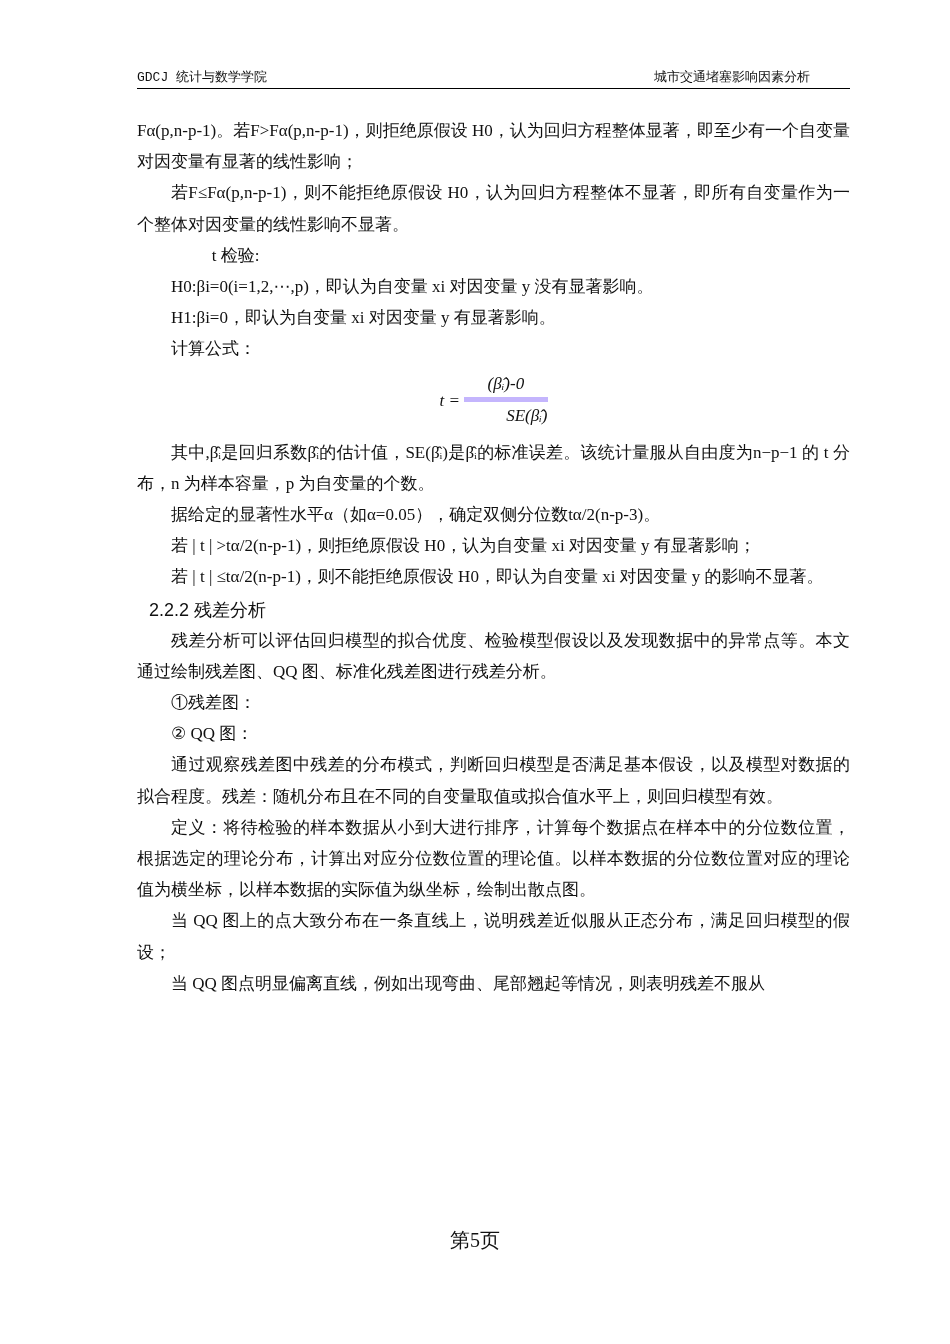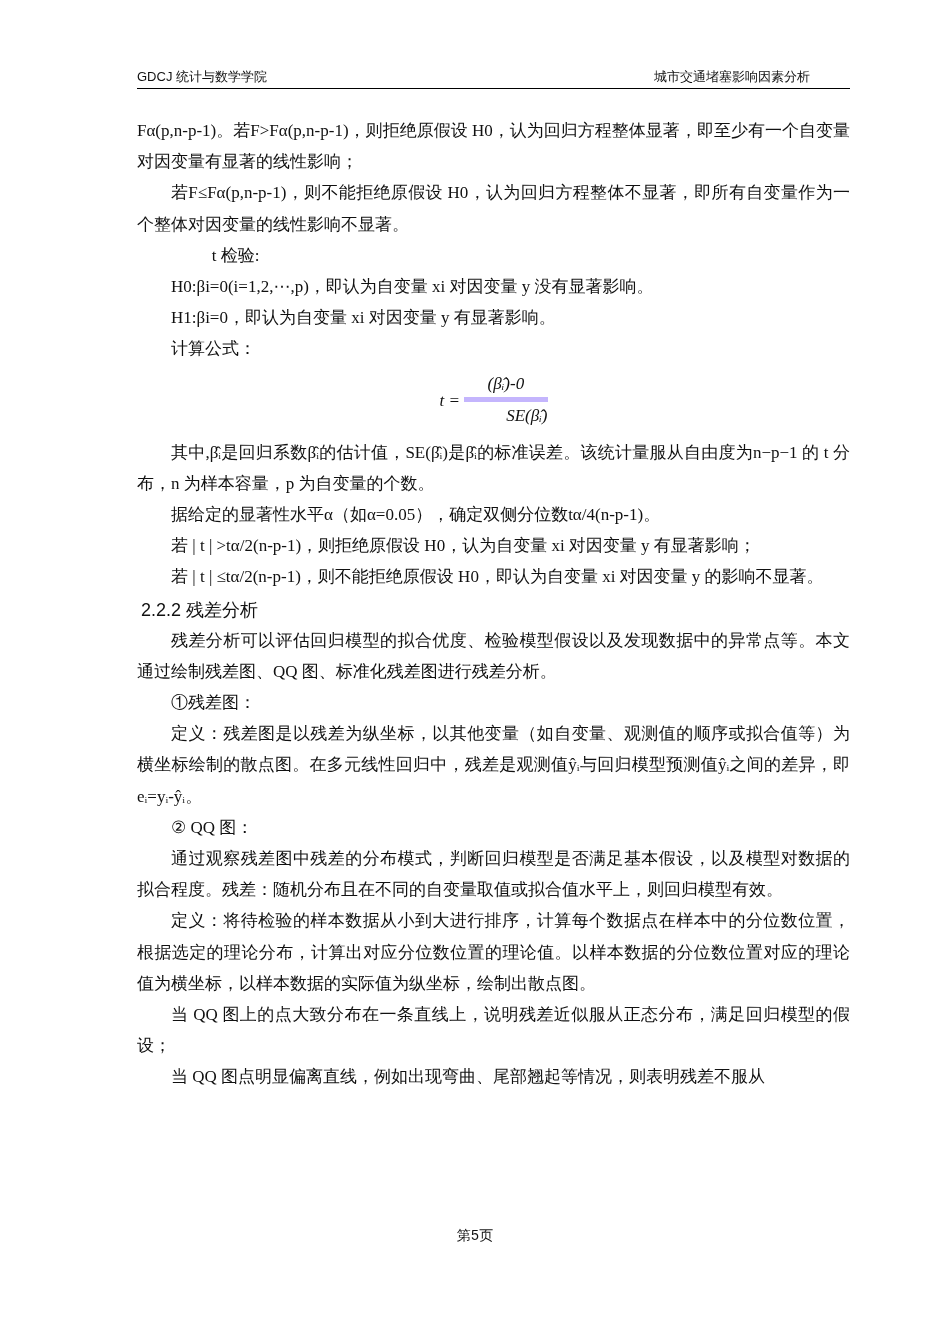--- a/index.html
+++ b/index.html
@@ -1,32 +1,32 @@
 <!DOCTYPE html>
 <html><head>
 <meta charset="utf-8">
 <style>
   html, body { margin:0; padding:0; background:#ffffff; }
   body { width:950px; height:1344px; position:relative; overflow:hidden;
          font-family:"Liberation Serif","DejaVu Serif",serif; color:#111; }
   .header { position:absolute; left:137px; top:68px; width:713px; height:20px;
-            border-bottom:1.5px solid #000; font-family:Liberation Sans, sans-serif; font-size:13px; }
+            border-bottom:1.5px solid #000; font-family:Liberation Mono, monospace; font-size:13px; }
   .header .left { position:absolute; left:0; top:0; }
   .header .right { position:absolute; right:40px; top:0;text-align:right; }
   .content { position:absolute; left:137px; top:115px; width:713px; font-size:17px; line-height:31.2px; }
   .p { margin:0; text-align:justify; }
   .ind { text-indent:2em; }
   .ind2 { text-indent:4.4em; }
   .formula { text-align:center; margin:6px 0 2px; height:64px; position:relative; }
   .frac { display:inline-block; vertical-align:middle; text-align:center; font-style:italic; }
   .frac .num { display:block; border-bottom:5px solid #c4b5fd; padding:0 4px; line-height:26px; }
   .frac .den { display:block; line-height:28px;margin-left:42px; }
-  .heading { font-family:"Liberation Sans","DejaVu Sans",sans-serif; font-size:18px; margin:2px 4px 0; line-height:30px; }
+  .heading { font-family:"Liberation Sans","DejaVu Sans",sans-serif; font-size:18px; margin:2px 12px 0; line-height:30px; }
   .footer { position:absolute; top:1227px; left:0; width:950px; text-align:center;
-            font-family:Liberation Mono, monospace; font-size:14px; }
+            font-family:Liberation Serif, serif; font-size:20px; }
 </style>
 </head>
 <body>
 
 <div class="header">
   <span class="left">GDCJ 统计与数学学院</span>
   <span class="right">城市交通堵塞影响因素分析</span>
 </div>
 
 <div class="content">
@@ -39,28 +39,27 @@
 
   <div class="formula">
     <span style="font-style:italic;vertical-align:middle;">t =</span>
     <span class="frac">
       <span class="num">(β̂ᵢ)-0</span>
       <span class="den">SE(β̂ᵢ)</span>
     </span>
   </div>
 
   <p class="p ind">其中,β̂ᵢ是回归系数β̂ᵢ的估计值，SE(β̂ᵢ)是β̂ᵢ的标准误差。该统计量服从自由度为n−p−1 的 t 分布，n 为样本容量，p 为自变量的个数。</p>
-  <p class="p ind">据给定的显著性水平α（如α=0.05），确定双侧分位数tα/4(n-p-1)。</p>
+  <p class="p ind">据给定的显著性水平α（如α=0.05），确定双侧分位数tα/2(n-p-3)。</p>
   <p class="p ind">若 | t | &gt;tα/2(n-p-1)，则拒绝原假设 H0，认为自变量 xi 对因变量 y 有显著影响；</p>
   <p class="p ind">若 | t | ≤tα/2(n-p-1)，则不能拒绝原假设 H0，即认为自变量 xi 对因变量 y 的影响不显著。</p>
 
   <div class="heading">2.2.2 残差分析</div>
   <p class="p ind">残差分析可以评估回归模型的拟合优度、检验模型假设以及发现数据中的异常点等。本文通过绘制残差图、QQ 图、标准化残差图进行残差分析。</p>
   <p class="p ind">①残差图：</p>
-  <p class="p ind">定义：残差图是以残差为纵坐标，以其他变量（如自变量、观测值的顺序或拟合值等）为横坐标绘制的散点图。在多元线性回归中，残差是观测值ŷᵢ与回归模型预测值ŷᵢ之间的差异，即eᵢ=yᵢ-ŷᵢ。</p>
   <p class="p ind">② QQ 图：</p>
   <p class="p ind">通过观察残差图中残差的分布模式，判断回归模型是否满足基本假设，以及模型对数据的拟合程度。残差：随机分布且在不同的自变量取值或拟合值水平上，则回归模型有效。</p>
   <p class="p ind">定义：将待检验的样本数据从小到大进行排序，计算每个数据点在样本中的分位数位置，根据选定的理论分布，计算出对应分位数位置的理论值。以样本数据的分位数位置对应的理论值为横坐标，以样本数据的实际值为纵坐标，绘制出散点图。</p>
   <p class="p ind">当 QQ 图上的点大致分布在一条直线上，说明残差近似服从正态分布，满足回归模型的假设；</p>
   <p class="p ind">当 QQ 图点明显偏离直线，例如出现弯曲、尾部翘起等情况，则表明残差不服从</p>
 </div>
 
 <div class="footer">第5页</div>
 
 </body></html>

